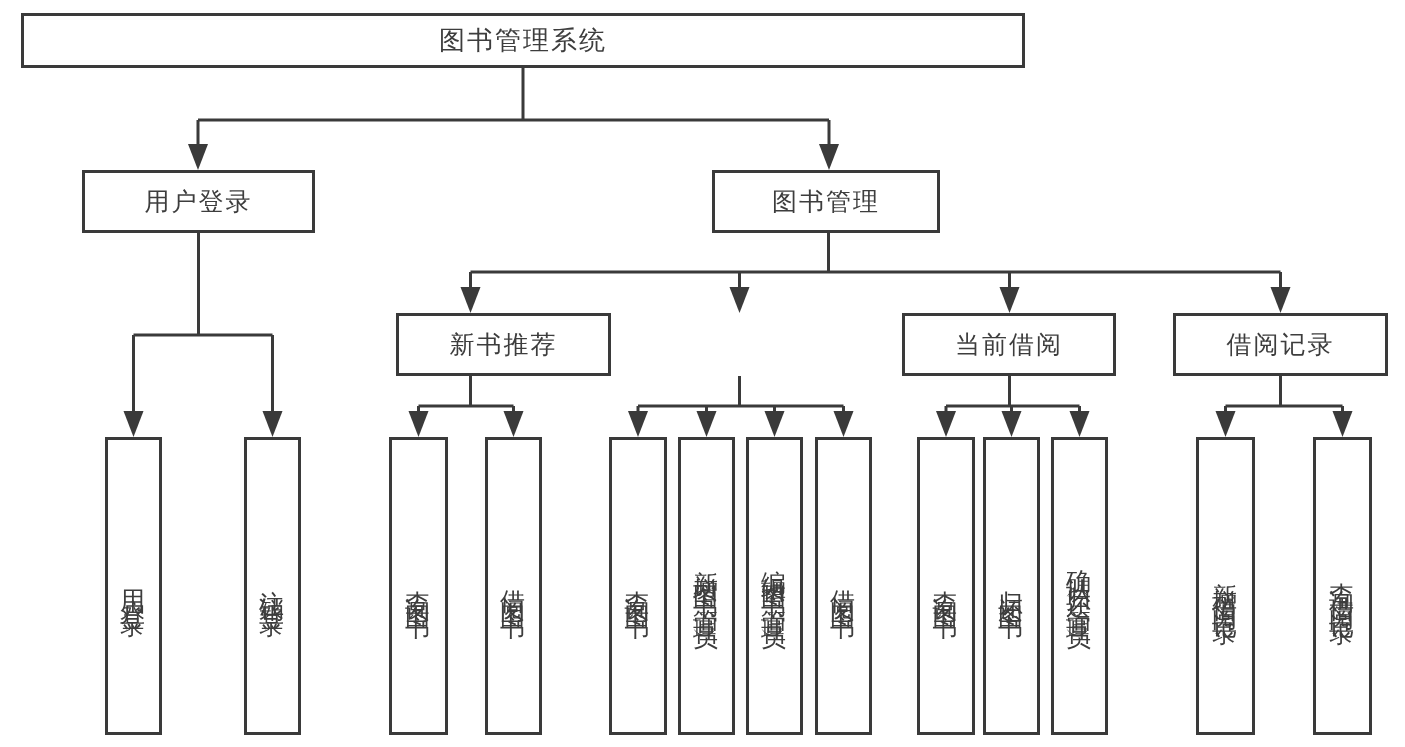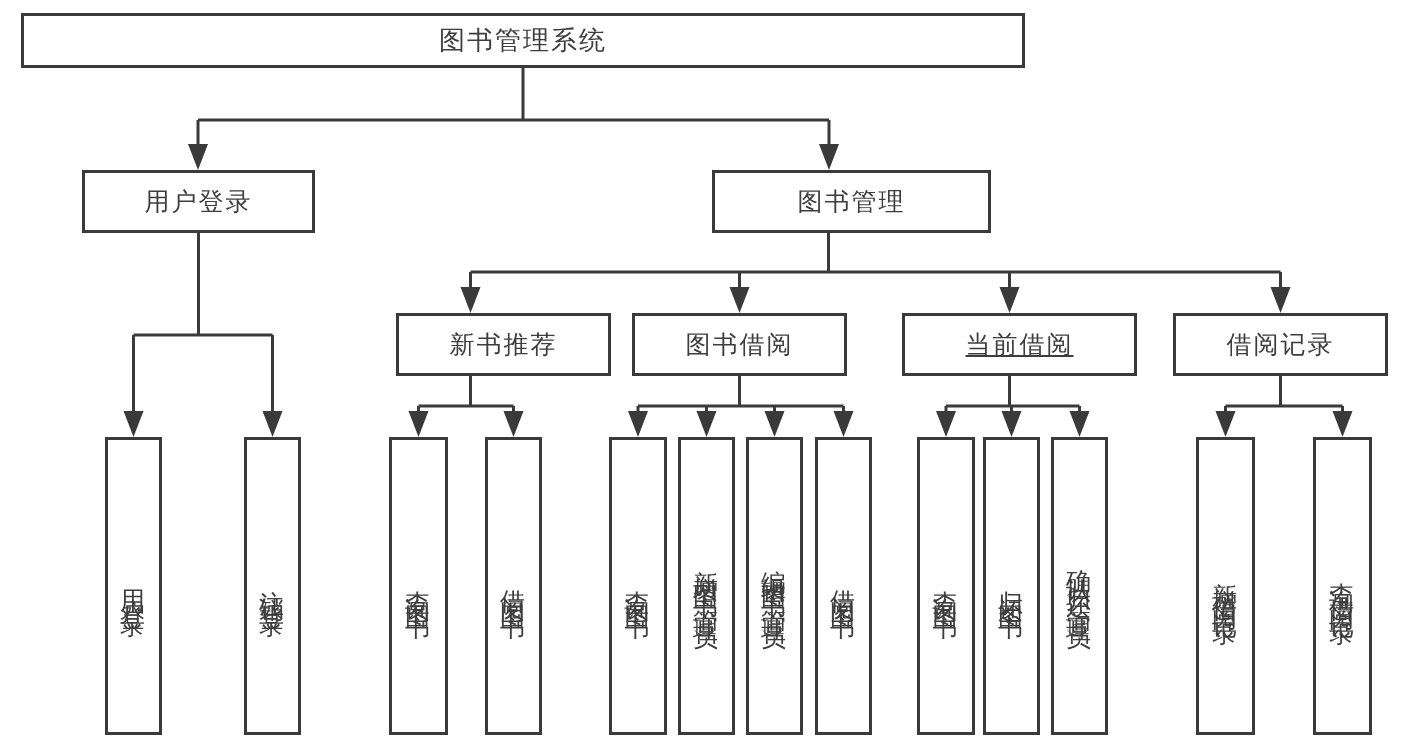--- a/index.html
+++ b/index.html
@@ -121,31 +121,28 @@
     </g>
   </svg>
 
   <div class="box root" style="left:21px; top:13px; width:1004px; height:55px;text-align:right;">
     <span>图书管理系统</span>
   </div>
 
   <div class="box" style="left:82px; top:170px; width:233px; height:63px;">
     <span>用户登录</span>
   </div>
-  <div class="box" style="left:712px; top:170px; width:279px; height:63px;">
+  <div class="box" style="left:712px; top:170px; width:228px; height:63px;">
     <span>图书管理</span>
   </div>
 
   <div class="box" style="left:363px; top:313px; width:215px; height:63px;margin-left:33px;">
     <span>新书推荐</span>
   </div>
-  <div class="box" style="left:632px; top:313px; width:215px; height:63px;">
-    <span>图书借阅</span>
-  </div>
-  <div class="box" style="left:902px; top:313px; width:235px; height:63px;text-decoration:underline;">
+  <div class="box" style="left:902px; top:313px; width:214px; height:63px;">
     <span>当前借阅</span>
   </div>
   <div class="box" style="left:1173px; top:313px; width:215px; height:63px;">
     <span>借阅记录</span>
   </div>
 
   <div class="vbox" style="left:105px; top:437px; width:57px; height:298px;">
     <span>用户登录</span>
   </div>
   <div class="vbox" style="left:244px; top:437px; width:57px; height:298px;">

